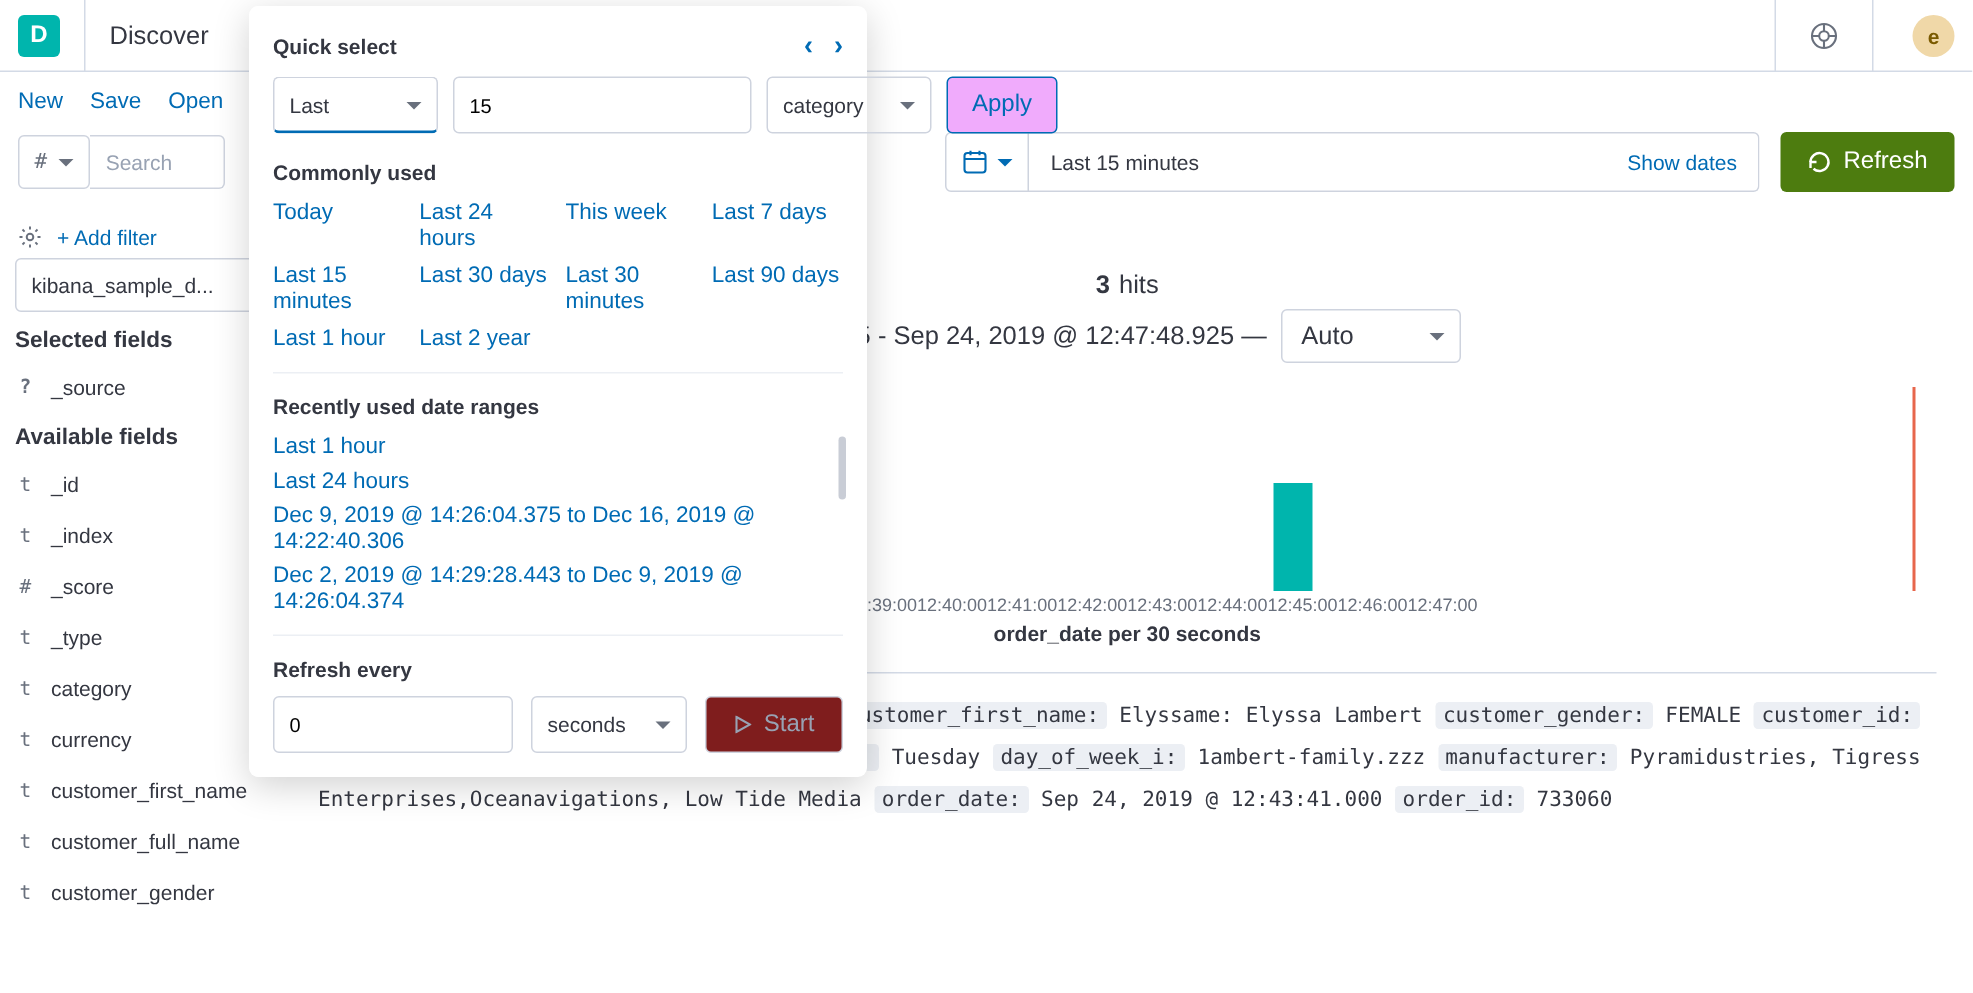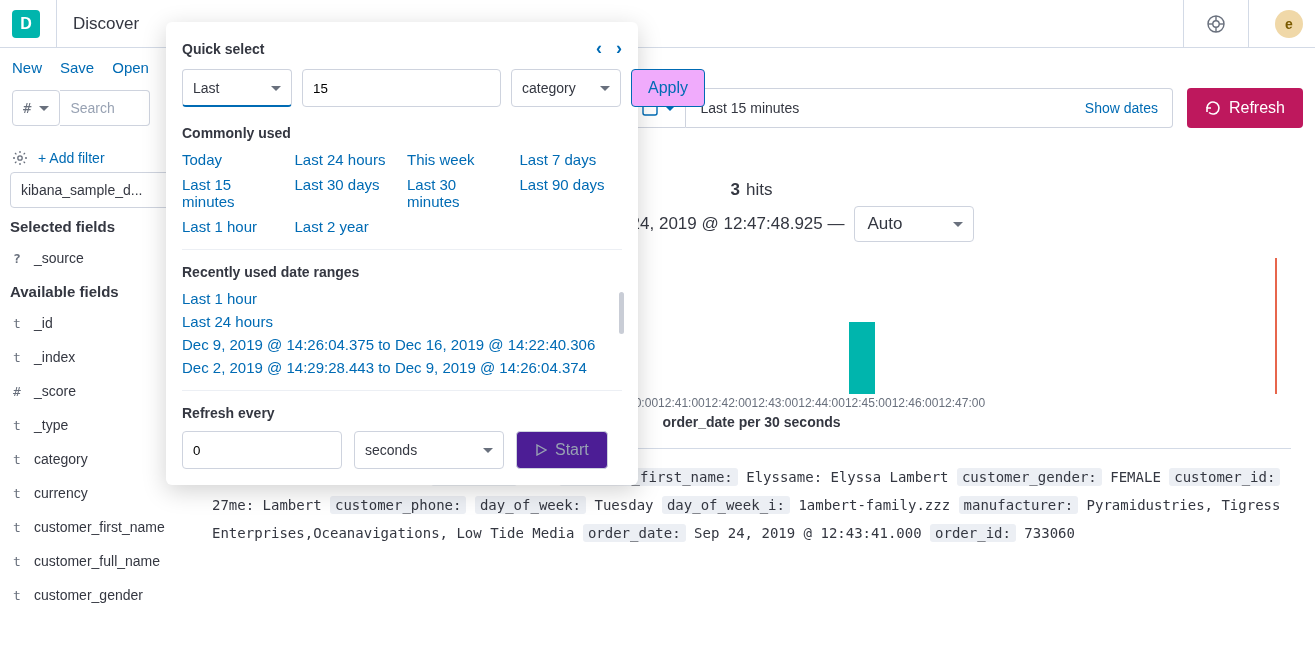--- a/index.html
+++ b/index.html
@@ -20,21 +20,21 @@
 
 
 .toolbar { display: flex; align-items: center; padding: 0 12px; gap: 10px; height: 44px; }
 .filter-pill { height: 36px; border: 1px solid #ced3de; background: #fff; border-radius: 4px; display: flex; align-items: center; padding: 0 10px; gap: 8px; color: #343741; }
 .filter-pill .hash { color: #69707d; font-family: monospace; }
 .search-box { flex: 0 0 auto; width: 90px; height: 36px; border: 1px solid #ced3de; border-radius: 4px; display: flex; align-items: center; padding: 0 10px; color: #98a2b3; border-left: none; margin-left: -10px; border-top-left-radius: 0; border-bottom-left-radius: 0; }
 .date-area { display: flex; align-items: center; gap: 0; height: 44px; flex: 1; margin-left: 470px; }
 .date-picker-btn { height: 40px; border: 1px solid #ced3de; background: #fff; border-radius: 4px 0 0 4px; padding: 0 10px; display: flex; align-items: center; gap: 6px; color: #006bb4; cursor: pointer; }
 .date-display { flex: 1; height: 40px; border: 1px solid #ced3de; border-left: none; border-radius: 0 4px 4px 0; display: flex; align-items: center; padding: 0 14px; }
 .date-display .show-dates { margin-left: auto; color: #006bb4; cursor: pointer; }
-.refresh-btn { height: 40px; background: #be185d; color: #fff; border: none; border-radius: 4px; padding: 0 18px; display: flex; align-items: center; gap: 8px; font-size: 16px; cursor: pointer; margin-left: 14px; }
+.refresh-btn { height: 40px; background: #4d7c0f; color: #fff; border: none; border-radius: 4px; padding: 0 18px; display: flex; align-items: center; gap: 8px; font-size: 16px; cursor: pointer; margin-left: 14px; }
 
 
 .filter-row { display: flex; align-items: flex-end; height: 36px; padding: 0 12px; gap: 10px; }
 .gear { color: #69707d; cursor: pointer; }
 .add-filter { color: #006bb4; cursor: pointer; }
 
 
 .main { display: flex; height: calc(662px - 48px - 38px - 44px - 36px); }
 .sidebar { width: 188px; padding: 6px 10px 10px 10px; overflow: hidden; }
 .index-select { height: 36px; border: 1px solid #ced3de; border-radius: 4px; display: flex; align-items: center; padding: 0 10px; margin-bottom: 10px; white-space: nowrap; overflow: hidden; text-overflow: ellipsis; cursor: pointer; }
@@ -55,38 +55,38 @@
 .chart-area { position: absolute; left: 0; right: 0; top: 0; bottom: 34px; }
 .chart-bar { position: absolute; bottom: 0; width: 26px; background: #00b5ad; }
 .chart-nowline { position: absolute; top: 0; bottom: 0; width: 2px; background: #e7664c; }
 .chart-ticks { position: absolute; left: 0; right: 0; bottom: 18px; display: flex; justify-content: center; font-size: 12px; color: #69707d; }
 .chart-ticks span { flex: 0 0 auto; }
 
 .source-block { border-top: 1px solid #d3dae6; margin-top: 20px; padding-top: 14px; font-family: Menlo, Consolas, monospace; font-size: 14px; line-height: 2; word-break: break-word; }
 .kv-key { background: #eceff4; border-radius: 3px; padding: 1px 5px; color: #343741; }
 
 
-.popover { position: absolute; left: 166px; top: 22px; width: 472px; background: #fff; border-radius: 6px; box-shadow: 0 6px 24px rgba(0,0,0,0.18); padding: 16px; z-index: 100; }
+.popover { position: absolute; left: 166px; top: 4px; width: 412px; background: #fff; border-radius: 6px; box-shadow: 0 6px 24px rgba(0,0,0,0.18); padding: 16px; z-index: 100; }
 .popover h4 { font-size: 14px; font-weight: 700; margin-bottom: 10px; display: flex; align-items: center; }
 .popover h4 .nav { margin-left: auto; display: flex; gap: 14px; color: #006bb4; }
 .qs-row { display: flex; gap: 10px; margin-bottom: 18px; }
 .qs-select { flex: 0 0 110px; height: 38px; border: 1px solid #ced3de; border-radius: 4px; padding: 0 10px; display: flex; align-items: center; justify-content: space-between; cursor: pointer; }
 .qs-select.tense { border-bottom: 2px solid #006bb4; }
 .qs-input { flex: 0 0 110px; height: 38px; border: 1px solid #ced3de; border-radius: 4px; padding: 0 10px; }
 .qs-apply { height: 38px; border: 1px solid #006bb4; color: #006bb4; background: #f0abfc; border-radius: 4px; padding: 0 16px; cursor: pointer; font-size: 16px; }
 .popover hr { border: none; border-top: 1px solid #eceff4; margin: 14px 0; }
 .popover .section-h { font-weight: 700; font-size: 14px; margin-bottom: 10px; }
 .commonly { display: grid; grid-template-columns: 1fr 1fr 1fr 1fr; row-gap: 8px; column-gap: 10px; }
 .commonly a, .recent a { color: #006bb4; text-decoration: none; font-size: 15px; cursor: pointer; display: block; }
 .recent { display: flex; flex-direction: column; gap: 6px; position: relative; }
 .recent-scroll { position: absolute; right: -2px; top: 2px; width: 5px; height: 42px; background: #c9cdd6; border-radius: 3px; }
 .refresh-row { display: flex; gap: 12px; align-items: center; }
 .refresh-input { width: 160px; height: 38px; border: 1px solid #ced3de; border-radius: 4px; padding: 0 10px; }
 .refresh-select { width: 150px; height: 38px; border: 1px solid #ced3de; border-radius: 4px; padding: 12px 10px; display: flex; align-items: center; justify-content: space-between; cursor: pointer; }
-.start-btn { height: 38px; border: 1px solid #ced3de; background: #4c1d95; color: #98a2b3; border-radius: 4px; padding: 0 18px; display: flex; align-items: center; gap: 8px; cursor: pointer; font-size: 16px; }
+.start-btn { height: 38px; border: 1px solid #ced3de; background: #7f1d1d; color: #98a2b3; border-radius: 4px; padding: 0 18px; display: flex; align-items: center; gap: 8px; cursor: pointer; font-size: 16px; }
 .chev { width: 0; height: 0; border: 5px solid transparent; border-top-color: #69707d; transform: translateY(3px); display: inline-block; }
 .chev-blue-left, .chev-blue-right { font-size: 18px; cursor: pointer; }
 svg { display: block; }
 </style>
 </head>
 <body>
 
 <div class="topbar">
   <div class="logo-badge">D</div>
   <div class="app-divider"></div>

